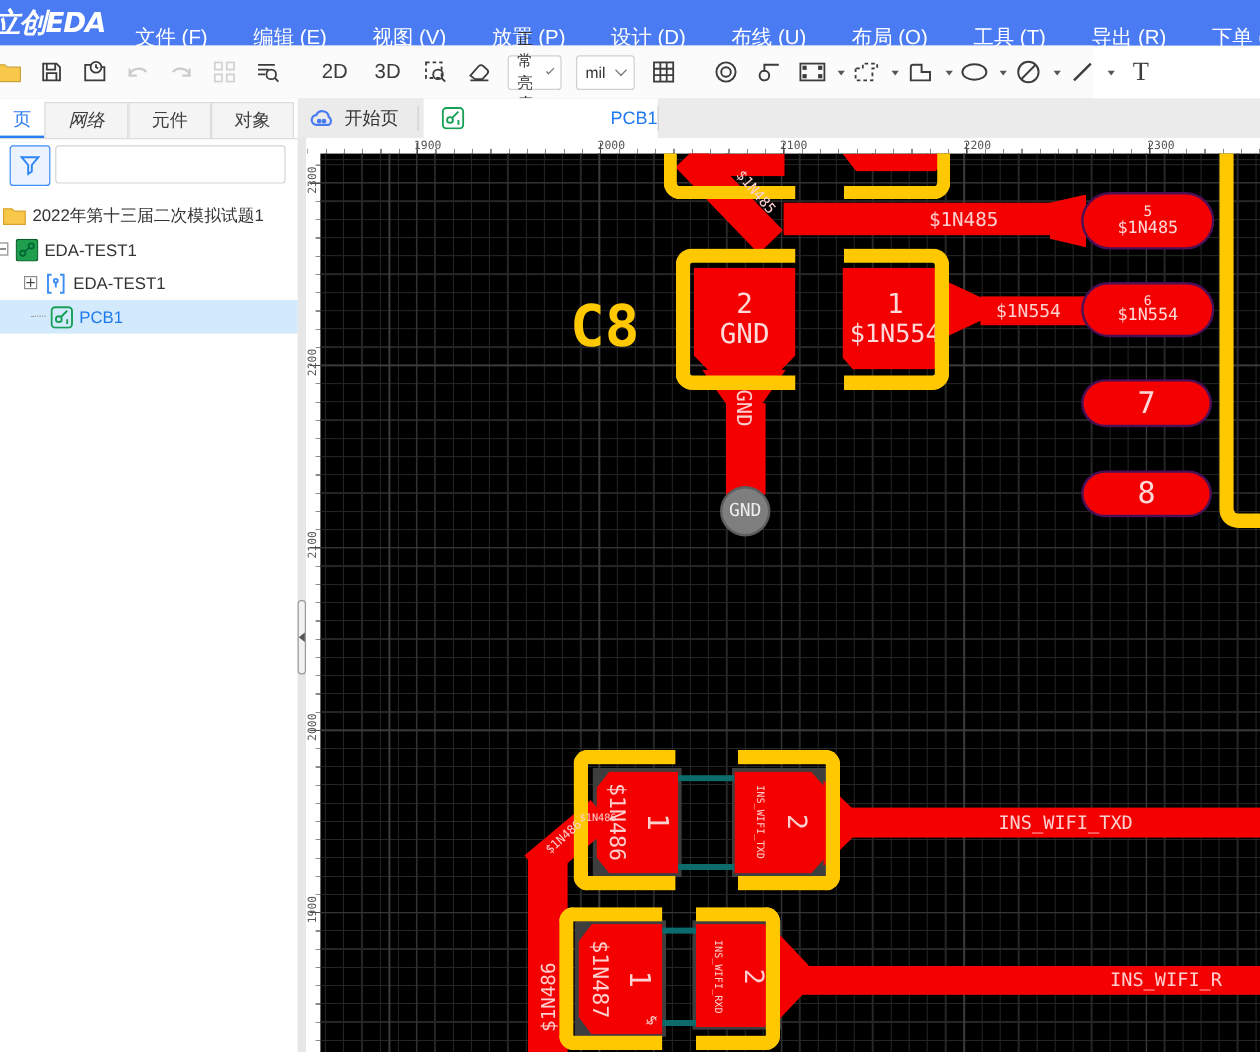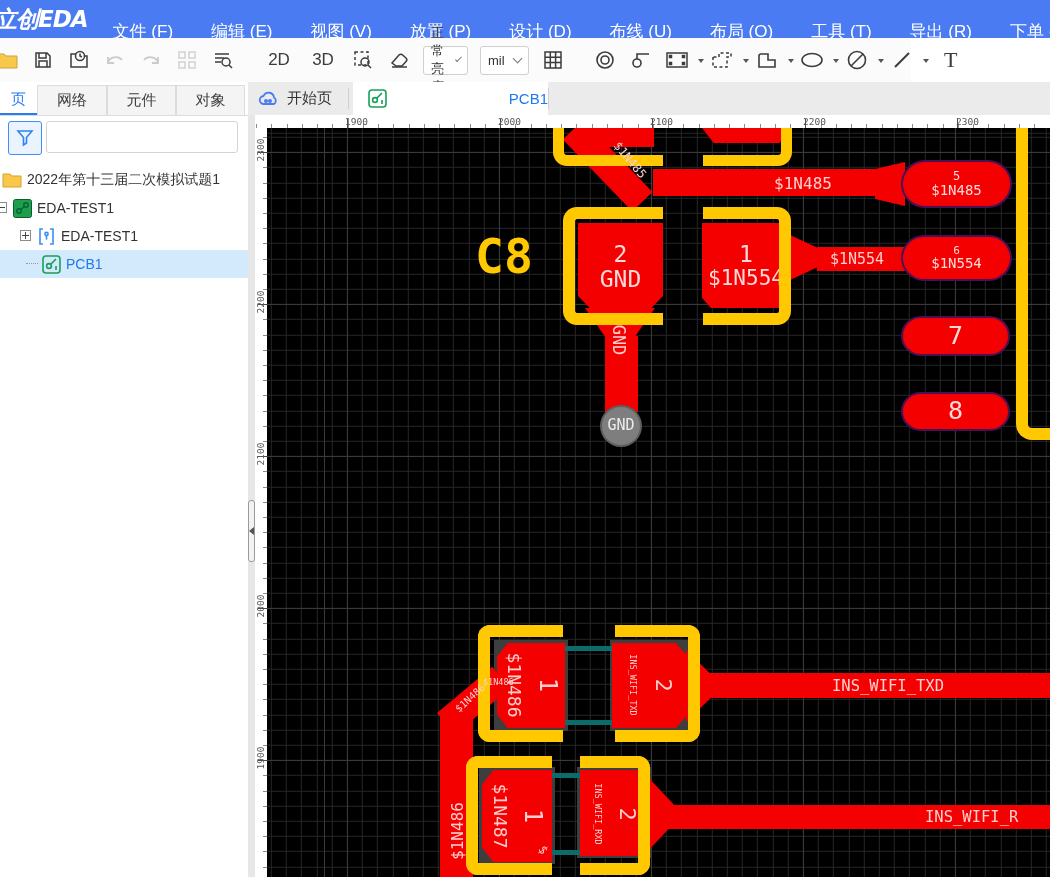--- a/index.html
+++ b/index.html
@@ -244,21 +244,21 @@
           <path d="M3 17L17 3"></path>
         </svg>
       </span>
     <span class="dda"></span>
     <span class="tbtn txt" style="font-family:'Liberation Serif',serif;font-size:22px;">T</span>
   </div>
 
   <div class="panel">
     <div class="ptabs">
       <div class="ptab active" style="width:37px;">页</div>
-      <div class="ptab" style="width:70px;">网络</div>
+      <div class="ptab" style="width:70px;font-style:italic;">网络</div>
       <div class="ptab" style="width:69px;">元件</div>
       <div class="ptab" style="width:69px;">对象</div>
     </div>
     <div class="filterbtn">
       <svg width="18" height="18" viewBox="0 0 18 18" fill="none" stroke="#2e85f2" stroke-width="1.6">
           <path d="M2 2h14l-5.5 6.5V14l-3 2V8.5z"></path>
         </svg>
     </div>
     <div class="searchbox">
       <input placeholder="" style="">
@@ -365,21 +365,21 @@
     <div class="cu" style="left:386px;top:41px;width:224px;height:27px;"></div>
     <div class="cu" style="left:608px;top:34px;width:30px;height:44px;clip-path:polygon(0 16%,100% 0,100% 100%,0 84%);"></div>
     <span class="clab cc" style="left:536px;top:55px;font-size:16px;position:absolute;">$1N485</span>
     <div class="cu stad" style="left:636px;top:34px;width:107px;height:44px;">
       <span class="padtx" style="font-size:12px;">5</span>
       <span class="padtx" style="font-size:14px;">$1N485</span>
     </div>
 
     <div class="silk" style="left:296px;top:79px;width:100px;height:118px;border-left-width:12px;border-top-width:12px;border-bottom-width:12px;border-top-left-radius:14px;border-bottom-left-radius:14px;"></div>
     <div class="silk" style="left:436px;top:79px;width:88px;height:118px;border-right-width:12px;border-top-width:12px;border-bottom-width:12px;border-top-right-radius:14px;border-bottom-right-radius:14px;"></div>
-    <div class="bigref" style="left:208px;top:104px;font-size:48px;">C8</div>
+    <div class="bigref" style="left:208px;top:120px;font-size:48px;">C8</div>
     <div class="cu" style="left:311px;top:95px;width:85px;height:87px;clip-path:polygon(0 0,100% 0,100% 84%,84% 100%,16% 100%,0 84%);display:flex;flex-direction:column;align-items:center;justify-content:center;">
       <span class="padtx" style="font-size:23px;">2</span>
       <span class="padtx" style="font-size:23px;">GND</span>
     </div>
     <div class="cu" style="left:435px;top:95px;width:88px;height:85px;clip-path:polygon(0 0,100% 0,100% 100%,10% 100%,0 88%);display:flex;flex-direction:column;align-items:center;justify-content:center;">
       <span class="padtx" style="font-size:23px;">1</span>
       <span class="padtx" style="font-size:21px;">$1N554</span>
     </div>
 
     <div class="cu" style="left:523px;top:107px;width:29px;height:45px;clip-path:polygon(0 0,100% 30%,100% 70%,0 100%);"></div>

